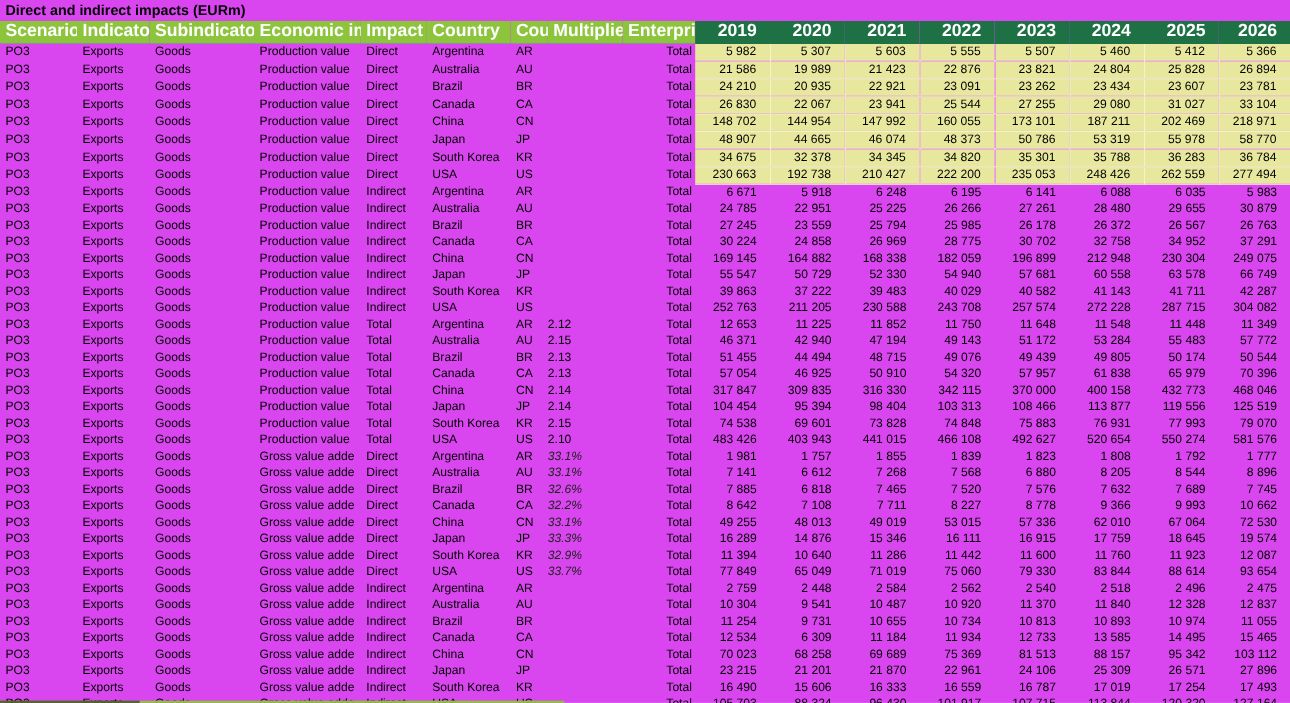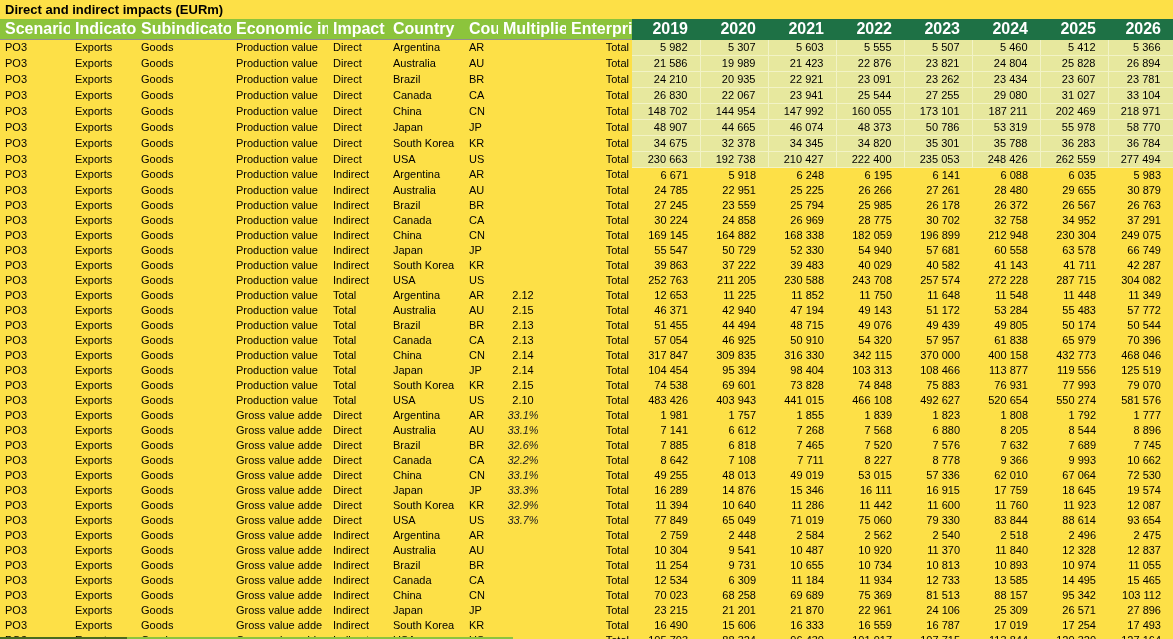--- a/index.html
+++ b/index.html
@@ -1,27 +1,27 @@
 <!DOCTYPE html>
 <html style="--hlg: #8CC43C; --hdg: #1E7145; --hlf: #E7E89E; --hlb: #F2F3C6;"><head>
 <meta charset="utf-8">
 <style>
   html,body{margin:0;padding:0;}
-  .screen{position:relative;width:1173px;height:639px;background:#fde047;overflow:hidden;
+  .screen{position:relative;width:1173px;height:639px;background:#d946ef;overflow:hidden;
     font-family:"Liberation Sans",sans-serif;font-size:11px;color:#000;}
   .title{height:19px;line-height:19px;font-weight:bold;font-size:13px;padding-left:5px;}
   table{border-collapse:collapse;table-layout:fixed;width:1173px;}
   th,td{height:15px;line-height:15px;padding:0;overflow:hidden;white-space:nowrap;font-weight:normal;}
   thead th{height:20px;line-height:20px;color:#fff;font-weight:bold;text-align:left;
     padding-left:5px;font-size:16px;}
   th.hleft{background:var(--hlg);border-bottom:1px solid #8f8f8f;}
   th.hyear{background:var(--hdg);text-align:right;padding-right:12px;padding-left:0;margin-top:36px;}
   td.txt{padding-left:5px;}
   td.num{text-align:right;padding-right:12px;}
-  td.mult{text-align:center;padding-right:18px;}
+  td.mult{text-align:left;padding-right:18px;}
   td.mult.pct{font-style:italic;color:#222;}
   td.ent{text-align:right;padding-right:3px;}
   td.hl{background:var(--hlf);border-right:1px solid var(--hlb);border-bottom:1px solid var(--hlb);}
   .sliver{position:absolute;left:0;top:637px;height:2px;display:flex;}
   .sliver .s1{width:127px;height:2px;background:#4a6b1f;}
   .sliver .s2{width:386px;height:2px;background:var(--hlg);}
 </style>
 </head>
 <body>
 
@@ -208,21 +208,21 @@
           <td class="txt">Goods</td>
           <td class="txt">Production value</td>
           <td class="txt">Direct</td>
           <td class="txt">USA</td>
           <td class="txt">US</td>
           <td class="mult"></td>
           <td class="ent">Total</td>
           <td class="num hl">230 663</td>
           <td class="num hl">192 738</td>
           <td class="num hl">210 427</td>
-          <td class="num hl">222 400</td>
+          <td class="num hl">222 200</td>
           <td class="num hl">235 053</td>
           <td class="num hl">248 426</td>
           <td class="num hl">262 559</td>
           <td class="num hl">277 494</td>
         </tr>
         <tr>
           <td class="txt">PO3</td>
           <td class="txt">Exports</td>
           <td class="txt">Goods</td>
           <td class="txt">Production value</td>

